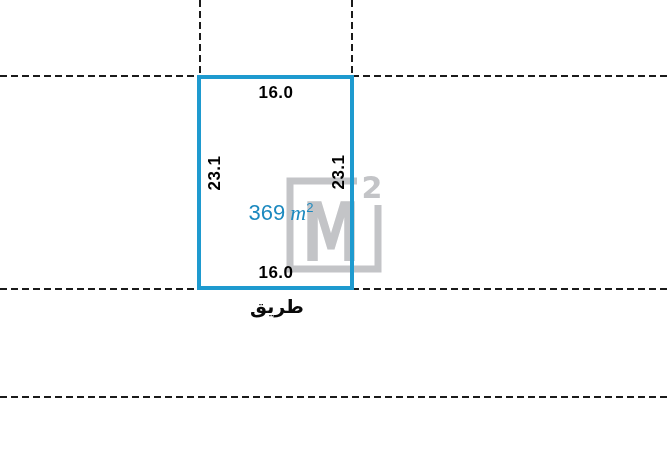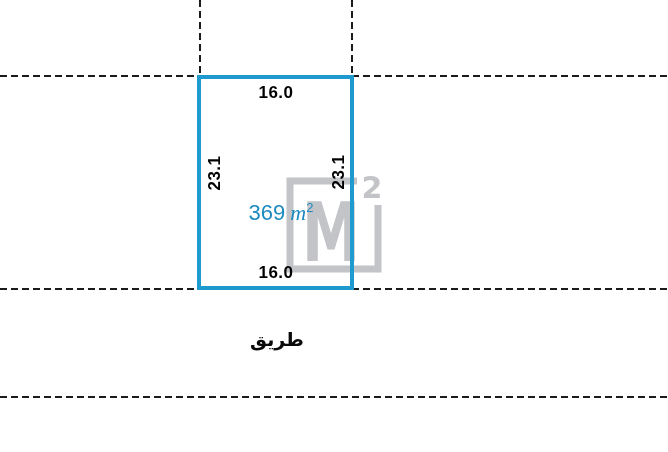--- a/index.html
+++ b/index.html
@@ -40,21 +40,21 @@
   .area-label .unit{
     font-family:"Liberation Serif",serif;font-style:italic;margin-left:5px;
   }
   .area-label sup{
     font-size:13px;vertical-align:super;line-height:0;font-style:normal;
     font-family:"Liberation Sans",sans-serif;
   }
   .road-label{
     position:absolute;left:277px;top:295px;transform:translateX(-50%);
     z-index:4;font-family:"DejaVu Sans",sans-serif;font-weight:bold;
-    font-size:19px;color:#0a0a0a;white-space:nowrap;margin-top:33px;
+    font-size:19px;color:#0a0a0a;white-space:nowrap;
   }
 </style>
 </head>
 <body>
 
 <div class="canvas">
 
   <div class="dash-h" style="top:75px;"></div>
   <div class="dash-h" style="top:288px;"></div>
   <div class="dash-h" style="top:396px;"></div>

